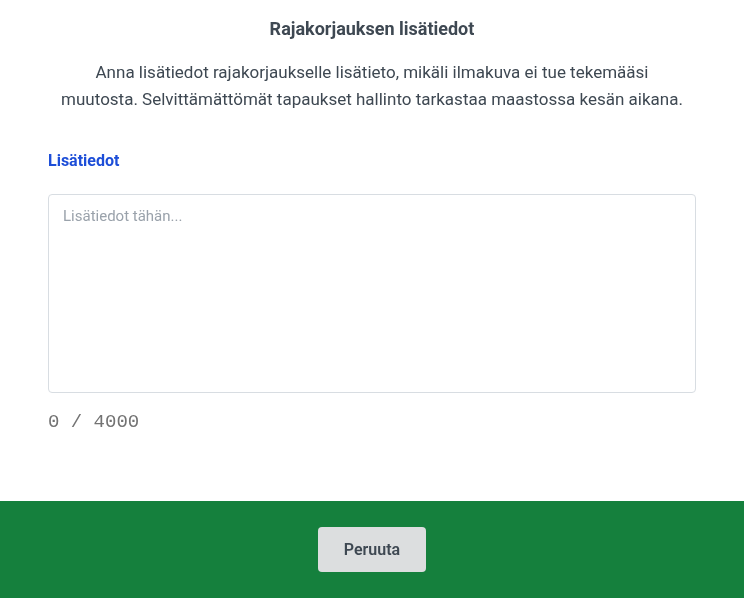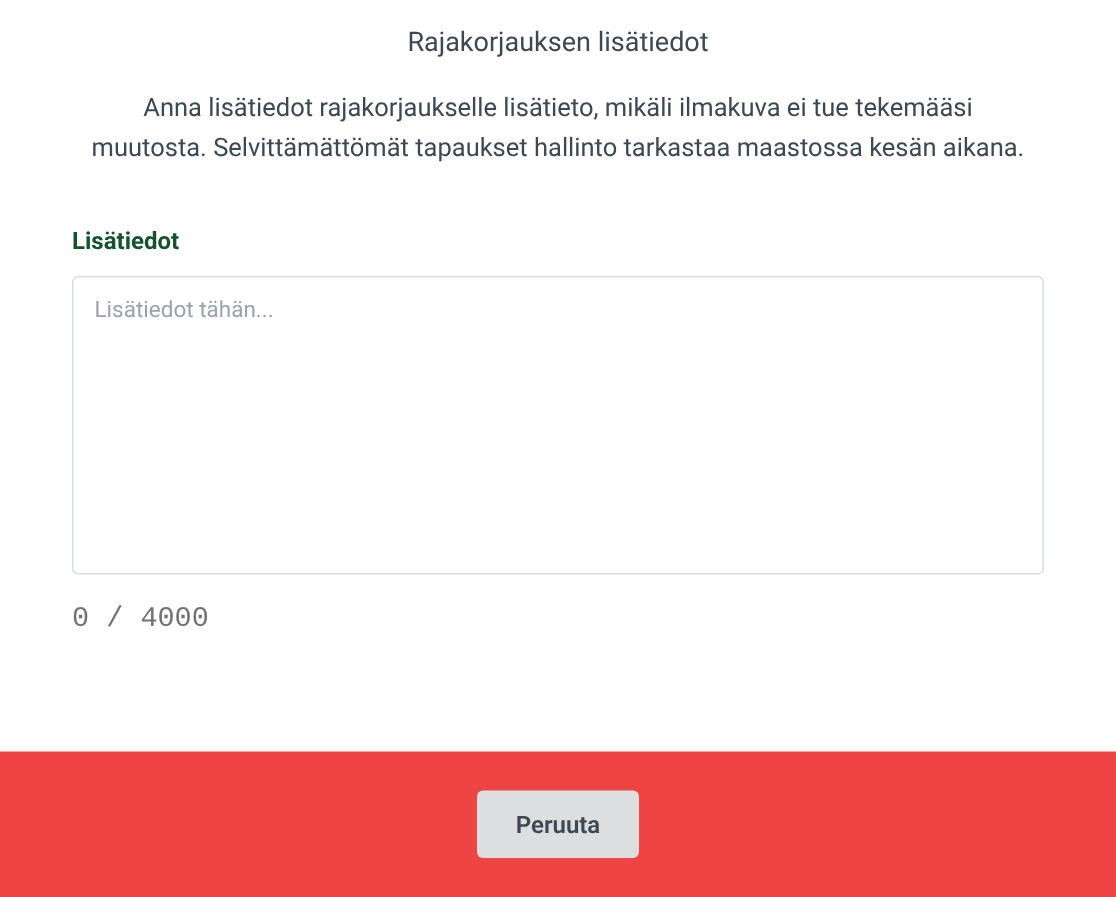--- a/index.html
+++ b/index.html
@@ -15,38 +15,38 @@
       display: flex;
       flex-direction: column;
     }
     .content {
       flex: 1;
       padding: 16px 48px 16px 48px;
     }
     .title {
       text-align: center;
       font-size: 18px;
-      font-weight: 400;
+      font-weight: 700;
       color: #3e4852;
       margin-top: 2px;
       margin-bottom: 20px;
     }
     .description {
       text-align: center;
       font-size: 17px;
       color: #3e4852;
       line-height: 1.6;
       margin-bottom: 38px;
       padding: 0 10px;
     }
     .field-label {
       font-size: 16px;
       font-weight: 700;
-      color: #14532d;
-      margin-bottom: 14px;
+      color: #1d4ed8;
+      margin-bottom: 24px;
     }
     .textarea-field {
       width: 100%;
       height: 199px;
       border: 1px solid #d8dde2;
       border-radius: 4px;
       padding: 12px 14px;
       font-size: 15px;
       font-family: inherit;
       color: #333;
@@ -56,21 +56,21 @@
     .textarea-field::placeholder {
       color: #9aa2ab;
     }
     .char-count {
       font-size: 19px;
       color: #737373;
       margin-top: 14px;
       font-family: Liberation Mono, monospace;
     }
     .footer {
-      background: #ef4444;
+      background: #15803d;
       padding: 26px 0;
       display: flex;
       justify-content: center;
       gap: 40px;
     }
     .btn {
       padding: 13px 26px;
       font-size: 16px;
       font-weight: 600;
       border: none;

